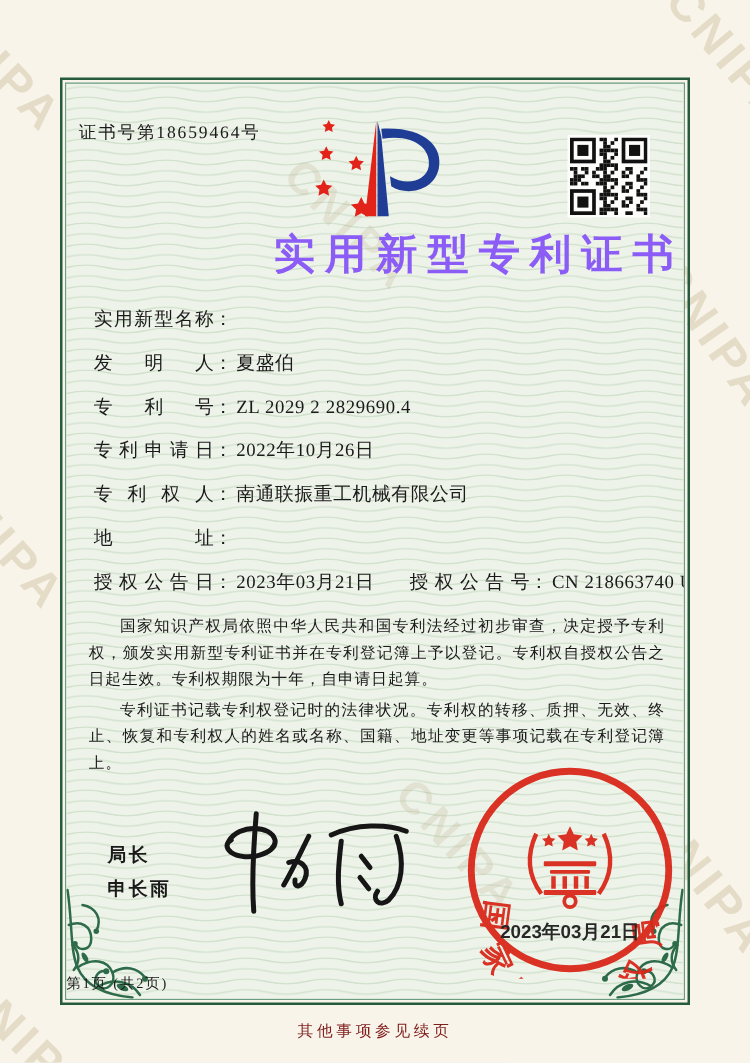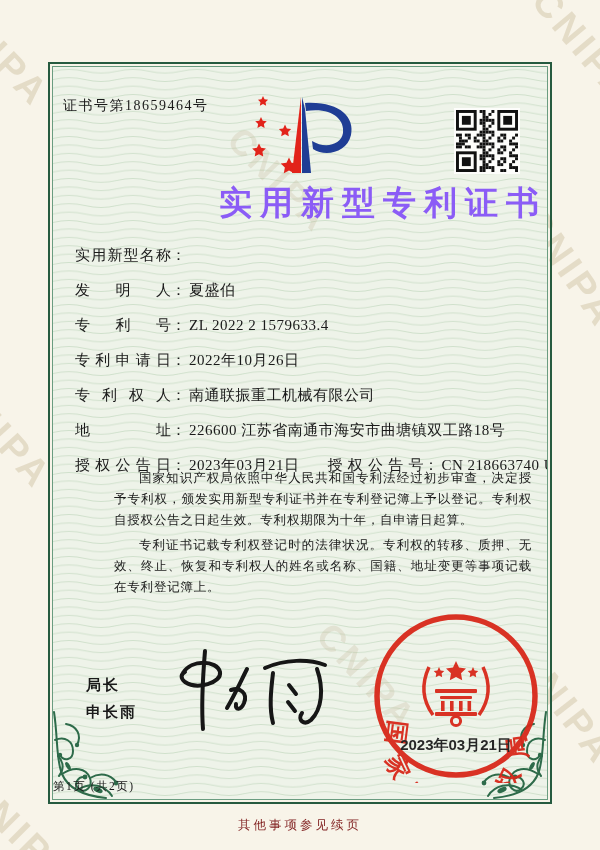--- a/index.html
+++ b/index.html
@@ -62,22 +62,22 @@
 
   .fields{position:absolute;left:22px;right:14px;top:179px;font-size:15px;}
   .frow{display:flex;align-items:baseline;height:35px;}
   .fgroup{display:flex;align-items:baseline;}
   .jlabel{display:inline-flex;justify-content:space-between;width:96px;flex:none;}
   .colon{flex:none;margin-right:3px;}
   .fval{letter-spacing:0.5px;white-space:nowrap;}
   .fgroup2{margin-left:28px;}
 
   .paras{
-    position:absolute;left:18px;right:15px;top:401px;
-    font-size:12.5px;line-height:1.66;letter-spacing:0.8px;text-align:justify;margin-left:43px;
+    position:absolute;left:18px;right:15px;top:424px;
+    font-size:12.5px;line-height:1.66;letter-spacing:0.8px;text-align:justify;
   }
   .paras p{margin:0 0 5px;text-indent:2em;}
 
   .director{
     position:absolute;left:33px;top:604px;
     font-family:"Liberation Sans",sans-serif;font-size:15px;font-weight:bold;
     letter-spacing:2px;line-height:27px;
   }
   .sig{position:absolute;left:112px;top:578px;}
 
@@ -334,21 +334,21 @@
             <span class="colon">：</span>
           <span class="fval">夏盛伯</span>
         </div>
         <div class="frow">
           <span class="jlabel">
               <span>专</span>
               <span>利</span>
               <span>号</span>
             </span>
             <span class="colon">：</span>
-          <span class="fval">ZL 2022 2 1579633.4</span>
+          <span class="fval">ZL 2029 2 2829690.4</span>
         </div>
         <div class="frow">
           <span class="jlabel">
               <span>专</span>
               <span>利</span>
               <span>申</span>
               <span>请</span>
               <span>日</span>
             </span>
             <span class="colon">：</span>
@@ -363,21 +363,20 @@
             </span>
             <span class="colon">：</span>
           <span class="fval">南通联振重工机械有限公司</span>
         </div>
         <div class="frow">
           <span class="jlabel">
               <span>地</span>
               <span>址</span>
             </span>
             <span class="colon">：</span>
-          <span class="fval">226600 江苏省南通市海安市曲塘镇双工路18号</span>
         </div>
         <div class="frow">
           <span class="fgroup">
             <span class="jlabel">
                 <span>授</span>
                 <span>权</span>
                 <span>公</span>
                 <span>告</span>
                 <span>日</span>
               </span>

